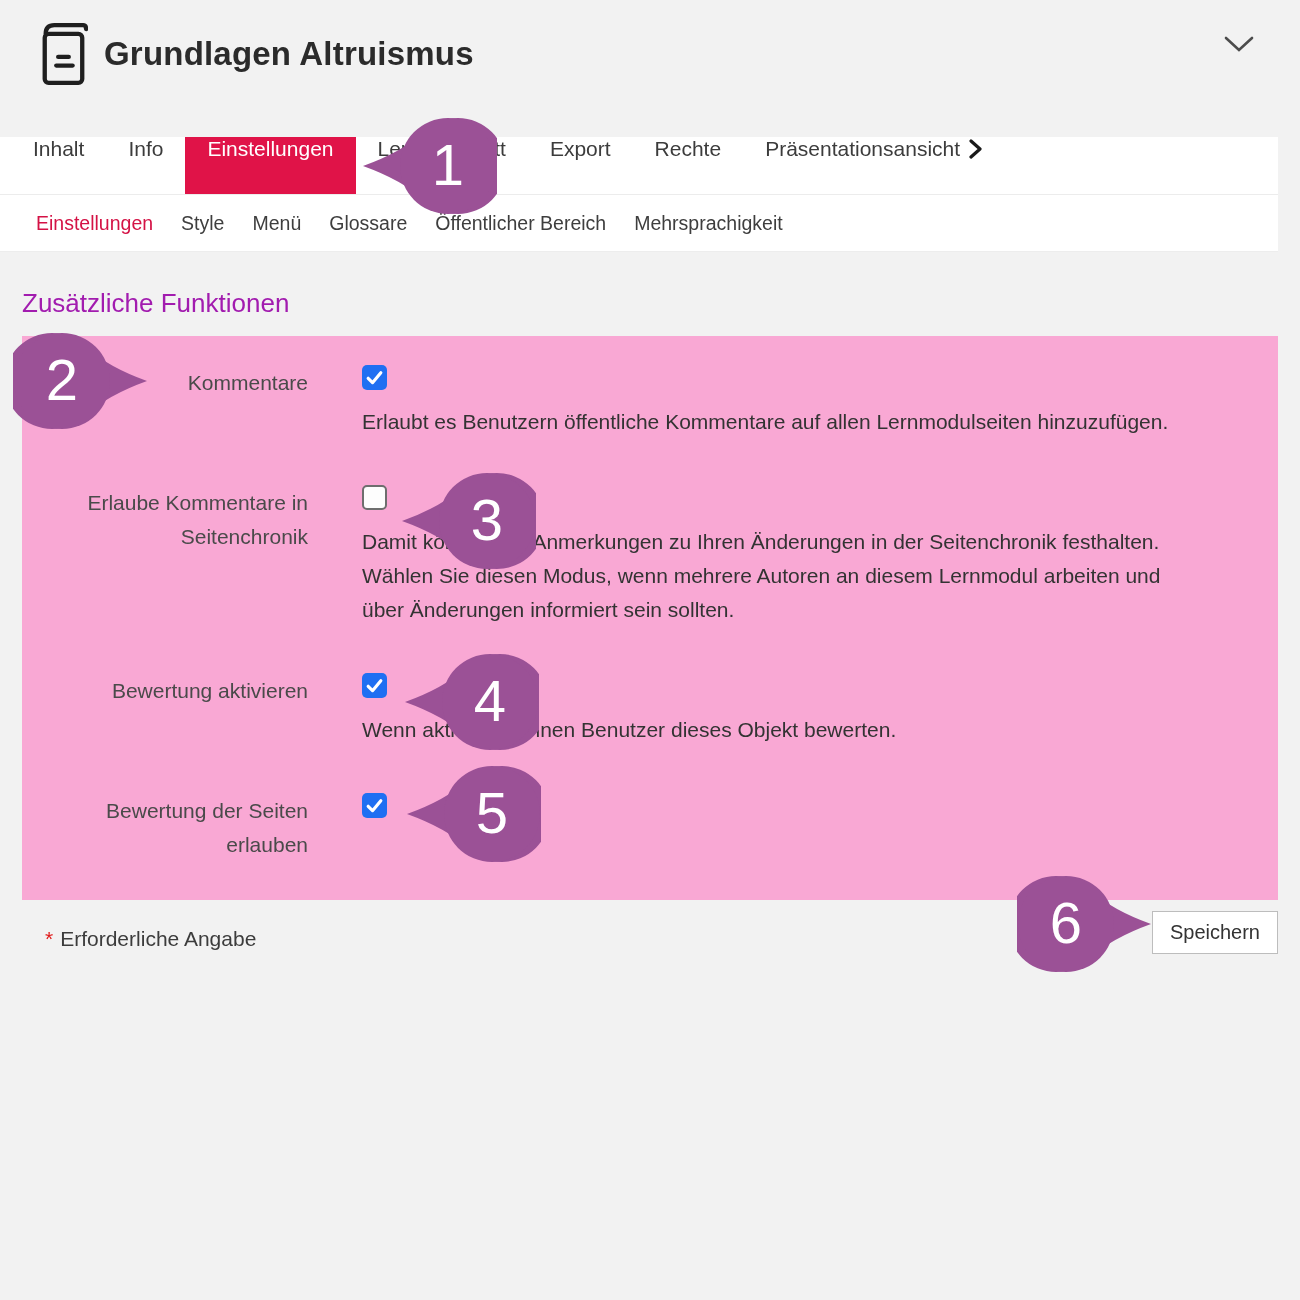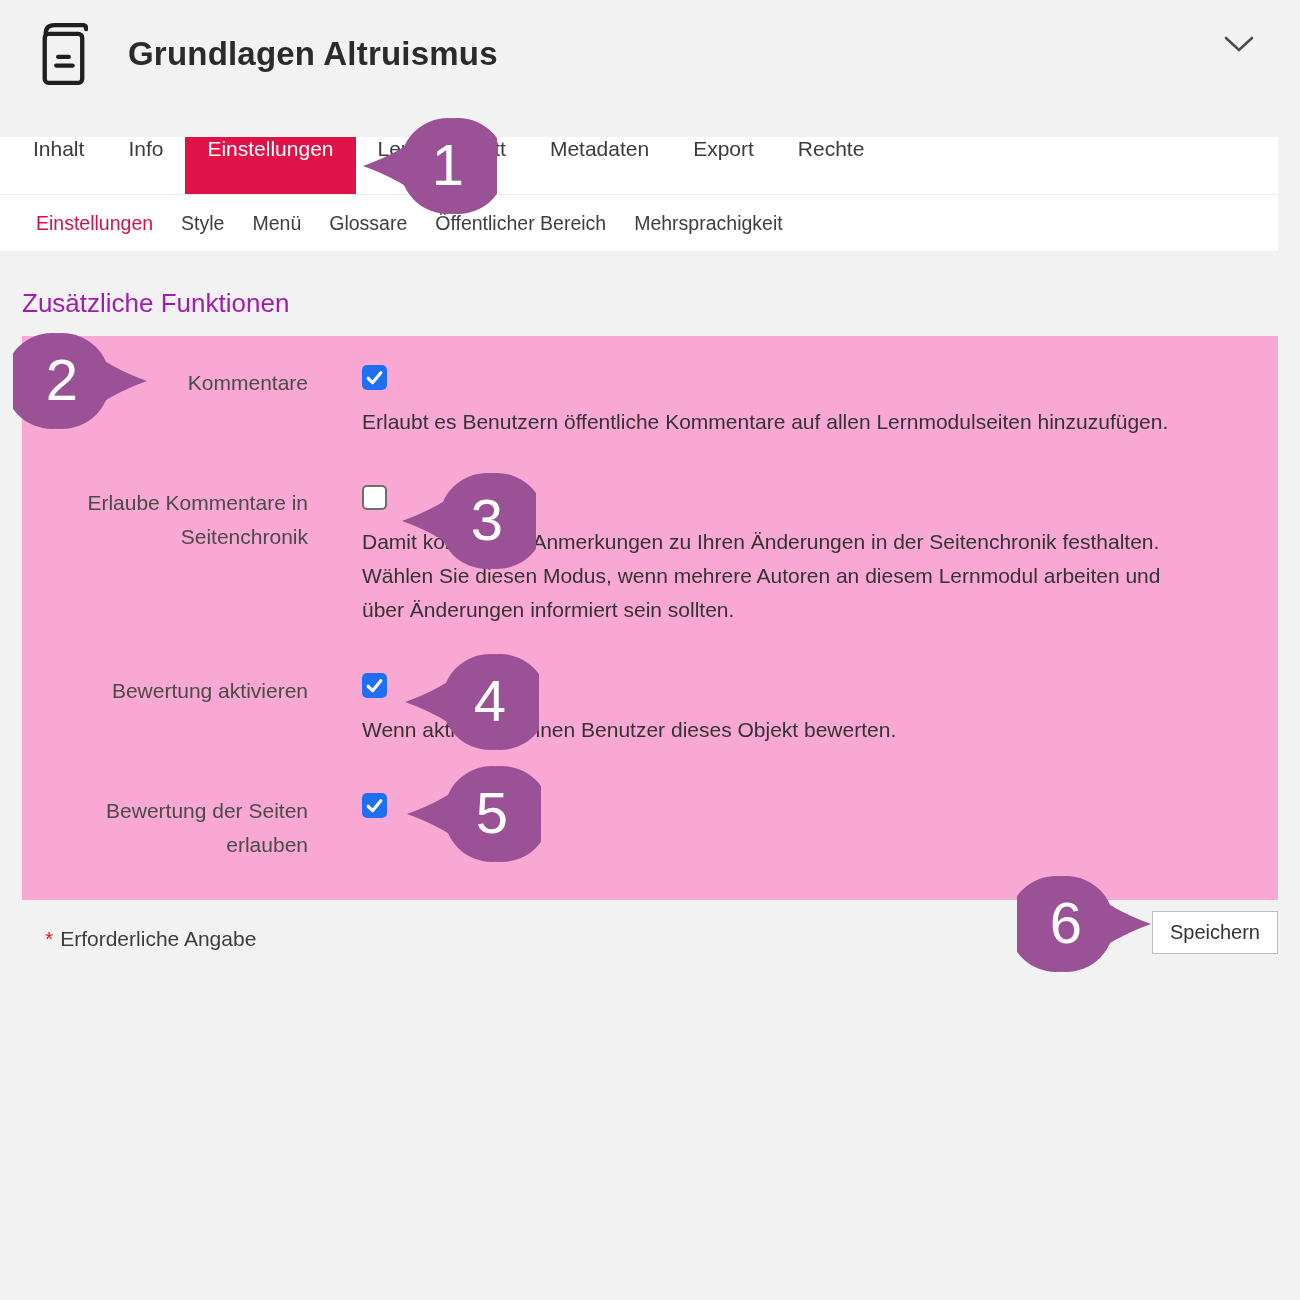--- a/index.html
+++ b/index.html
@@ -8,21 +8,21 @@
     position: relative;
     width: 1300px; height: 1300px;
     background: #f2f2f2;
     font-family: "Liberation Sans", sans-serif;
     color: #333;
     overflow: hidden;
   }
 
   
   .header { position: relative; height: 137px; padding: 20px 0 0 38px; }
-  .header-inner { display: flex; align-items: center; gap: 40px; text-align: right; }
+  .header-inner { display: flex; align-items: center; gap: 16px; text-align: right; }
   .obj-icon svg { display: block; }
   .page-title { font-size: 33px; font-weight: 700; color: #2b2b2b; letter-spacing: .2px; }
   .collapse-btn {
     position: absolute; top: 30px; right: 44px;
     width: 34px; height: 28px; display: flex; align-items: center; justify-content: center;
     cursor: pointer; background: none; border: none;
   }
 
   
   .tabbar {
@@ -133,28 +133,33 @@
     <div class="tab">
         <span>Info</span>
       </div>
     <div class="tab active">
         <span>Einstellungen</span>
       </div>
     <div class="tab">
         <span>Lernfortschritt</span>
       </div>
     <div class="tab">
-        <span>Metadaten</span>
-      </div>
-    <div class="tab">
         <span>Export</span>
       </div>
     <div class="tab">
         <span>Rechte</span>
       </div>
+    <div class="tab">
+      <span>Präsentationsansicht</span>
+      <span class="ext-arrow">
+        <svg width="13" height="20" viewBox="0 0 13 20" fill="none" stroke="#1a1a1a" stroke-width="3.2" stroke-linecap="round" stroke-linejoin="round">
+          <polyline points="2,2 11,10 2,18"></polyline>
+        </svg>
+      </span>
+    </div>
   </nav>
 
   <nav class="subtabbar">
     <div class="subtab active">Einstellungen</div>
     <div class="subtab">Style</div>
     <div class="subtab">Menü</div>
     <div class="subtab">Glossare</div>
     <div class="subtab">Öffentlicher Bereich</div>
     <div class="subtab">Mehrsprachigkeit</div>
   </nav>

